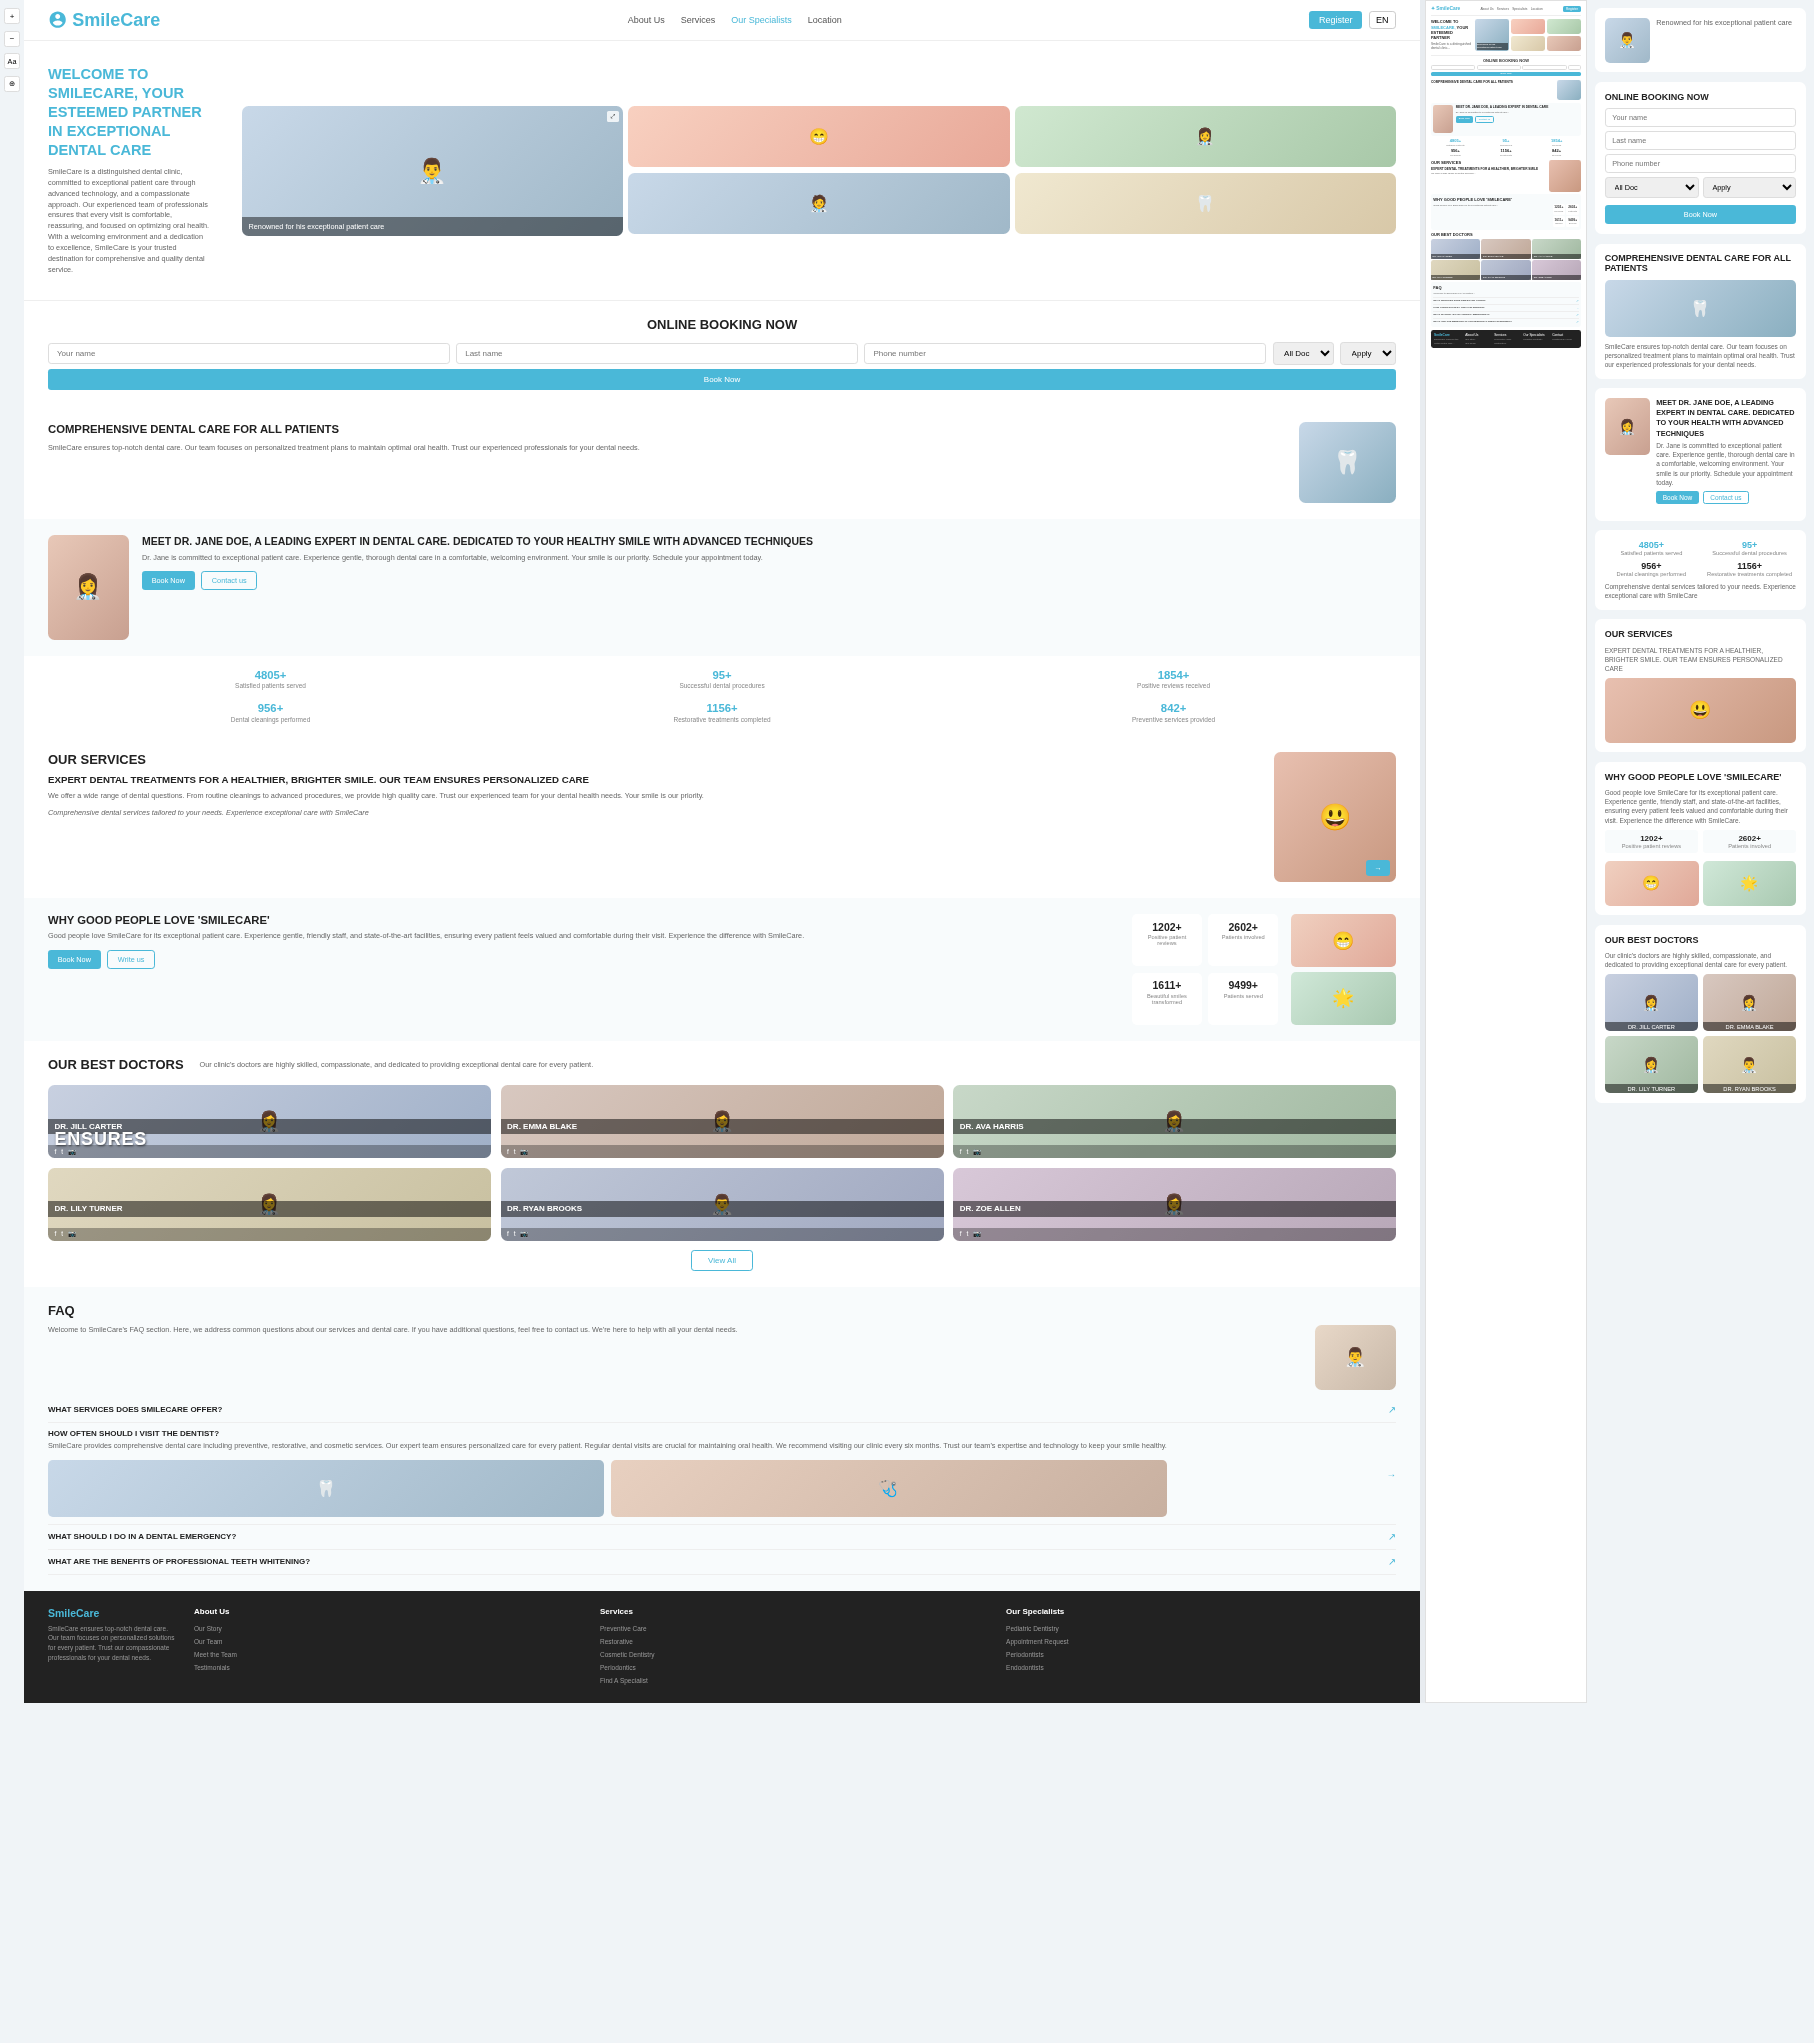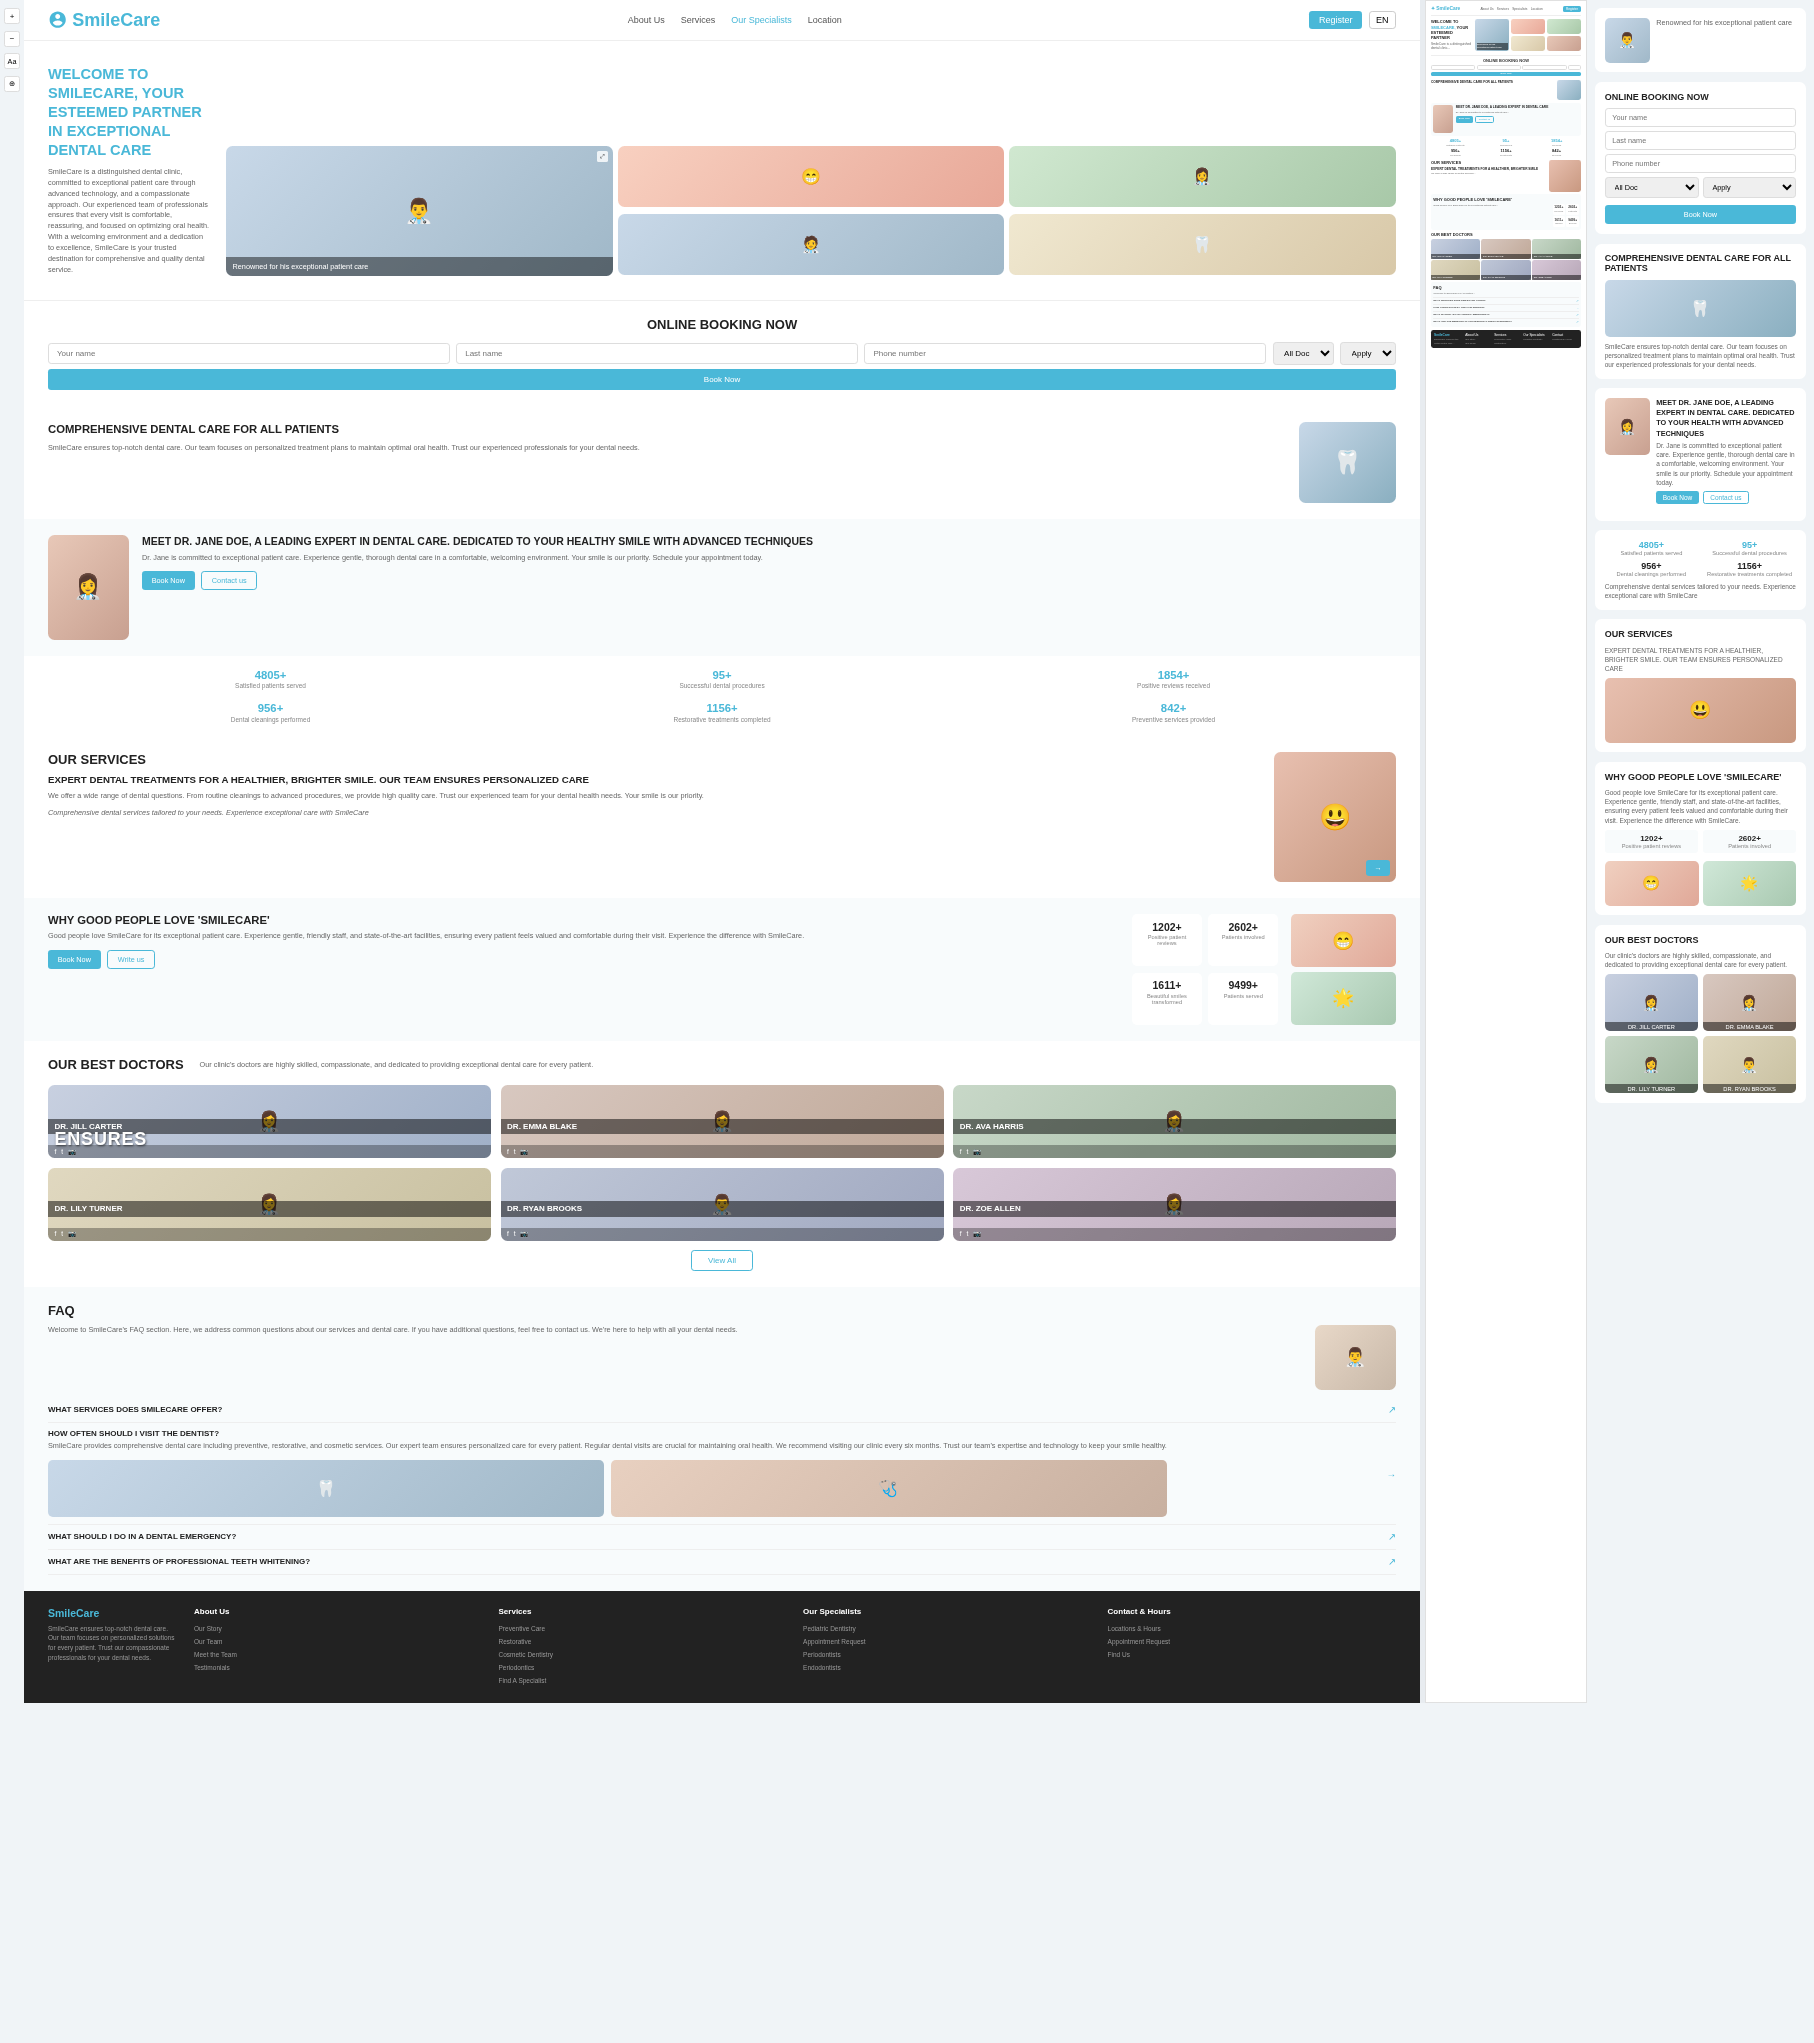--- a/index.html
+++ b/index.html
@@ -14,21 +14,21 @@
     .navbar-logo { color: #4ab8d8; font-size: 18px; font-weight: bold; display: flex; align-items: center; gap: 4.9px; }
     .navbar-logo svg { width: 19.4px; height: 19.4px; }
     .navbar-links { display: flex; gap: 16px; font-size: 9px; color: #555; }
     .navbar-links span { cursor: pointer; }
     .navbar-links span.active { color: #4ab8d8; }
     .navbar-right { display: flex; gap: 6.5px; align-items: center; }
     .btn-register { background: #4ab8d8; color: #fff; border: none; border-radius: 3.2px; padding: 4px 9.7px; font-size: 9px; cursor: pointer; }
     .btn-lang { background: none; border: 0.8px solid #ccc; border-radius: 3.2px; padding: 3.2px 6.5px; font-size: 9px; cursor: pointer; }
 
     
-    .hero { display: flex; padding: 24px; gap: 16px; align-items: flex-end; }
+    .hero { display: flex; padding: 24px; gap: 32px; align-items: center; }
     .hero-text { flex: 0 0 162px; }
     .hero-title { font-size: 14.6px; font-weight: bold; color: #222; line-height: 1.3; }
     .hero-title span { color: #4ab8d8; }
     .hero-desc { font-size: 7.3px; color: #666; margin-top: 6.5px; line-height: 1.5; }
     .hero-images { flex: 1; display: grid; grid-template-columns: 1fr 1fr 1fr; grid-template-rows: auto auto; gap: 4.9px; }
     .hero-img { border-radius: 6.5px; overflow: hidden; position: relative; }
     .hero-img-large { grid-row: span 2; height: 130px; }
     .hero-img-sm { height: 61px; }
     .img-bg-doctor { background: linear-gradient(135deg, #c8d8e8 0%, #a0b8c8 100%); height: 100%; display: flex; align-items: center; justify-content: center; font-size: 24px; }
     .img-bg-smile { background: linear-gradient(135deg, #f8d0c0 0%, #e8a898 100%); height: 100%; display: flex; align-items: center; justify-content: center; font-size: 16px; }
@@ -531,28 +531,20 @@
       </div>
       <div class="footer-col">
         <div class="footer-col-title">Our Specialists</div>
         <div class="footer-col-items">
           <div>Pediatric Dentistry</div>
           <div>Appointment Request</div>
           <div>Periodontists</div>
           <div>Endodontists</div>
         </div>
       </div>
-      <div class="footer-col">
-        <div class="footer-col-title">Contact &amp; Hours</div>
-        <div class="footer-col-items">
-          <div>Locations &amp; Hours</div>
-          <div>Appointment Request</div>
-          <div>Find Us</div>
-        </div>
-      </div>
     </footer>
 
   </div>
 
   <div class="panel-divider"></div>
 
   <div class="middle-panel" style="position:relative; overflow:hidden;">
 
     <div style="background:#fff; padding:4.9px; font-size:4px; color:#333; line-height:1.4; overflow:hidden; height:100%;">
 

